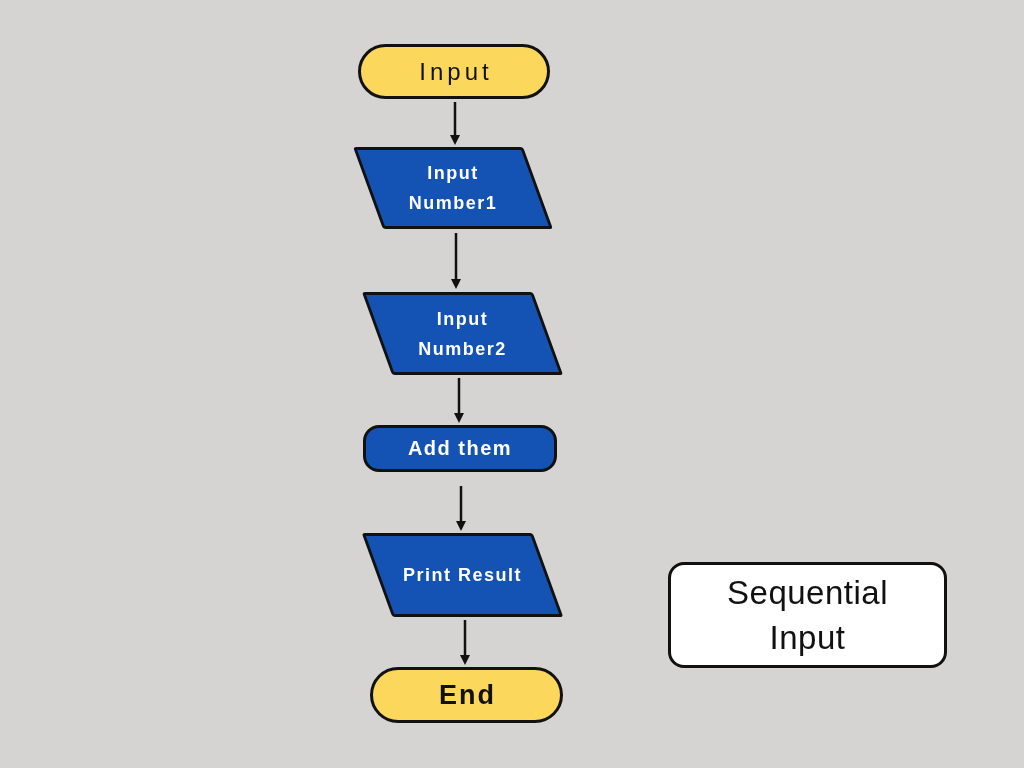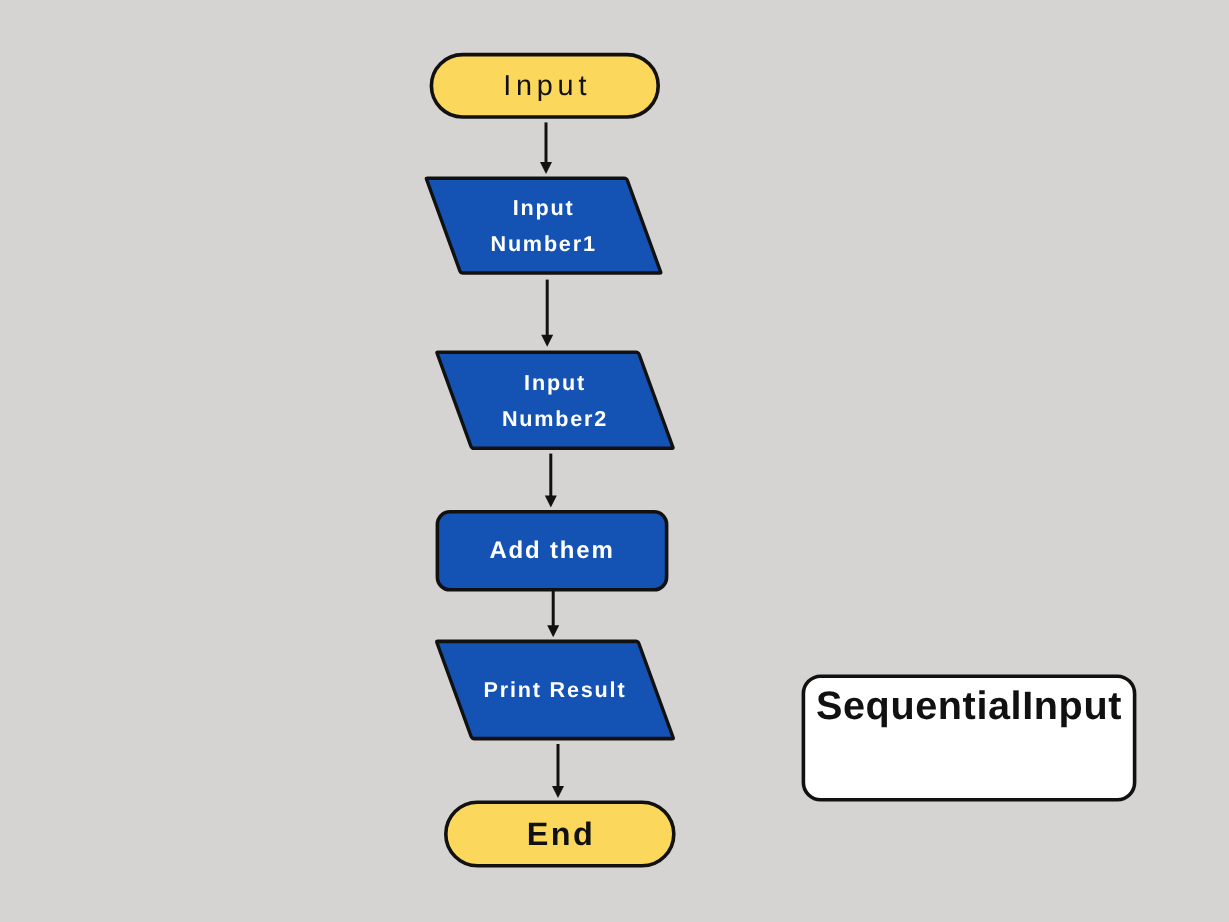--- a/index.html
+++ b/index.html
@@ -55,23 +55,23 @@
     border-radius:12px;
     color:var(--text-on-blue);
     font-weight:700;font-size:20px;letter-spacing:1.5px;
   }
   .io-single{font-size:19px;letter-spacing:1px;line-height:22px;}
   .card{
     position:absolute;
     background:var(--card-bg);
     border:3px solid var(--stroke);
     border-radius:16px;
-    display:flex;flex-direction:row;align-items:flex-start;justify-content:center;
+    display:flex;flex-direction:column;align-items:center;justify-content:center;
     color:var(--text-dark);
-    font-weight:700;font-size:33px;line-height:45px;letter-spacing:0.5px;
+    font-weight:400;font-size:33px;line-height:45px;letter-spacing:0.5px;
   }
   .arrows{position:absolute;inset:0;pointer-events:none;}
   .arrows line{stroke:var(--stroke);stroke-width:2.5;}
   .arrows polygon{fill:var(--stroke);}
 </style>
 </head>
 <body>
 
 <div class="canvas">
 
@@ -109,21 +109,21 @@
     </div>
   </div>
 
   <div class="node io" style="left:377px;top:292px;width:171px;height:83px;">
     <div class="unskew">
       <span>Input</span>
       <span>Number2</span>
     </div>
   </div>
 
-  <div class="node process" style="left:363px;top:425px;width:194px;height:68px;">
+  <div class="node process" style="left:363px;top:425px;width:194px;height:47px;border-radius:16px;">
     <span>Add them</span>
   </div>
 
   <div class="node io" style="left:377px;top:533px;width:171px;height:84px;">
     <div class="unskew io-single">
       <span>Print Result</span>
     </div>
   </div>
 
   <div class="node terminator" style="left:370px;top:667px;width:193px;height:56px;">

